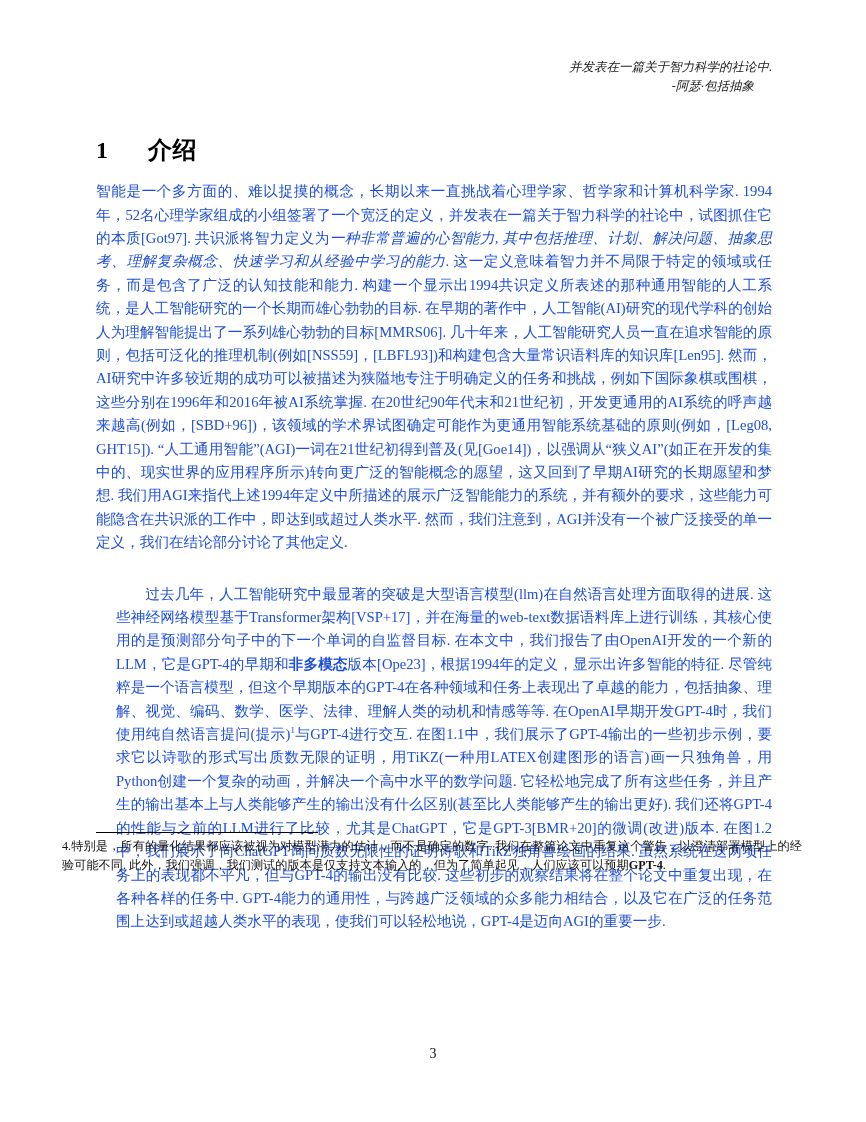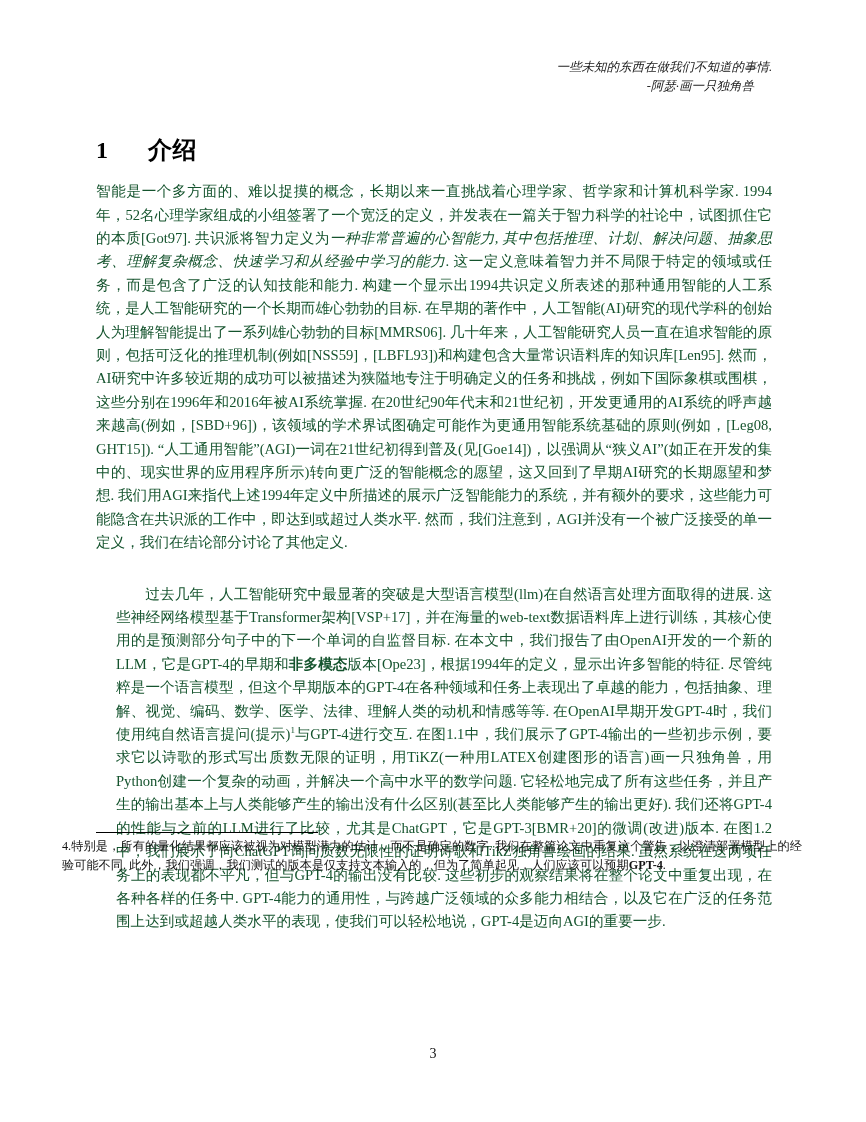--- a/index.html
+++ b/index.html
@@ -54,21 +54,21 @@
     width: 52px;
   }
 
   
   .para {
     margin-top: 17px;
     font-size: 14.6px;
     line-height: 23.4px;
     text-align: justify;
     text-justify: inter-character;
-    color: #14532d;
+    color: #1d4ed8;
   }
   .para.indent {
     text-indent: 2em;
     margin-left: 20px;
   }
   .para.gap {
     margin-top: 28px;
   }
   .i { font-style: italic; }
   .b { font-weight: bold; }
@@ -120,22 +120,22 @@
   }
 </style>
 </head>
 <body>
 
 <div class="page">
 
   <div class="content">
 
     <div class="epigraph">
-      <span>一些未知的东西在做我们不知道的事情.</span>
-      <span class="attrib">-阿瑟·画一只独角兽</span>
+      <span>并发表在一篇关于智力科学的社论中.</span>
+      <span class="attrib">-阿瑟·包括抽象</span>
     </div>
 
     <h1 class="section-head">
       <span class="num">1</span><span>介绍</span>
     </h1>
 
     <p class="para" id="para-1"><span>智能是一个多方面的、难以捉摸的概念，长期以来一直挑战着心理学家、哲学家和计算机科学家. 1994年，52名心理学家组成的小组签署了一个宽泛的定义，并发表在一篇关于智力科学的社论中，试图抓住它的本质[Got97]. 共识派将智力定义为</span><span class="i">一种非常普遍的心智能力, 其中包括推理、计划、解决问题、抽象思考、理解复杂概念、快速学习和从经验中学习的能力</span><span>. 这一定义意味着智力并不局限于特定的领域或任务，而是包含了广泛的认知技能和能力. 构建一个显示出1994共识定义所表述的那种通用智能的人工系统，是人工智能研究的一个长期而雄心勃勃的目标. 在早期的著作中，人工智能(AI)研究的现代学科的创始人为理解智能提出了一系列雄心勃勃的目标[MMRS06]. 几十年来，人工智能研究人员一直在追求智能的原则，包括可泛化的推理机制(例如[NSS59]，[LBFL93])和构建包含大量常识语料库的知识库[Len95]. 然而，AI研究中许多较近期的成功可以被描述为狭隘地专注于明确定义的任务和挑战，例如下国际象棋或围棋，这些分别在1996年和2016年被AI系统掌握. 在20世纪90年代末和21世纪初，开发更通用的AI系统的呼声越来越高(例如，[SBD+96])，该领域的学术界试图确定可能作为更通用智能系统基础的原则(例如，[Leg08, GHT15]). “人工通用智能”(AGI)一词在21世纪初得到普及(见[Goe14])，以强调从“狭义AI”(如正在开发的集中的、现实世界的应用程序所示)转向更广泛的智能概念的愿望，这又回到了早期AI研究的长期愿望和梦想. 我们用AGI来指代上述1994年定义中所描述的展示广泛智能能力的系统，并有额外的要求，这些能力可能隐含在共识派的工作中，即达到或超过人类水平. 然而，我们注意到，AGI并没有一个被广泛接受的单一定义，我们在结论部分讨论了其他定义.</span></p>
 
     <p class="para indent gap" id="para-2"><span>过去几年，人工智能研究中最显著的突破是大型语言模型(llm)在自然语言处理方面取得的进展. 这些神经网络模型基于Transformer架构[VSP+17]，并在海量的web-text数据语料库上进行训练，其核心使用的是预测部分句子中的下一个单词的自监督目标. 在本文中，我们报告了由OpenAI开发的一个新的LLM，它是GPT-4的早期和</span><span class="b">非多模态</span><span>版本[Ope23]，根据1994年的定义，显示出许多智能的特征. 尽管纯粹是一个语言模型，但这个早期版本的GPT-4在各种领域和任务上表现出了卓越的能力，包括抽象、理解、视觉、编码、数学、医学、法律、理解人类的动机和情感等等. 在OpenAI早期开发GPT-4时，我们使用纯自然语言提问(提示)</span><sup class="fn">1</sup><span>与GPT-4进行交互. 在图1.1中，我们展示了GPT-4输出的一些初步示例，要求它以诗歌的形式写出质数无限的证明，用TiKZ(一种用LATEX创建图形的语言)画一只独角兽，用Python创建一个复杂的动画，并解决一个高中水平的数学问题. 它轻松地完成了所有这些任务，并且产生的输出基本上与人类能够产生的输出没有什么区别(甚至比人类能够产生的输出更好). 我们还将GPT-4的性能与之前的LLM进行了比较，尤其是ChatGPT，它是GPT-3[BMR+20]的微调(改进)版本. 在图1.2中，我们展示了向ChatGPT询问质数无限性的证明诗歌和TikZ独角兽绘画的结果. 虽然系统在这两项任务上的表现都不平凡，但与GPT-4的输出没有比较. 这些初步的观察结果将在整个论文中重复出现，在各种各样的任务中. GPT-4能力的通用性，与跨越广泛领域的众多能力相结合，以及它在广泛的任务范围上达到或超越人类水平的表现，使我们可以轻松地说，GPT-4是迈向AGI的重要一步.</span></p>
 

